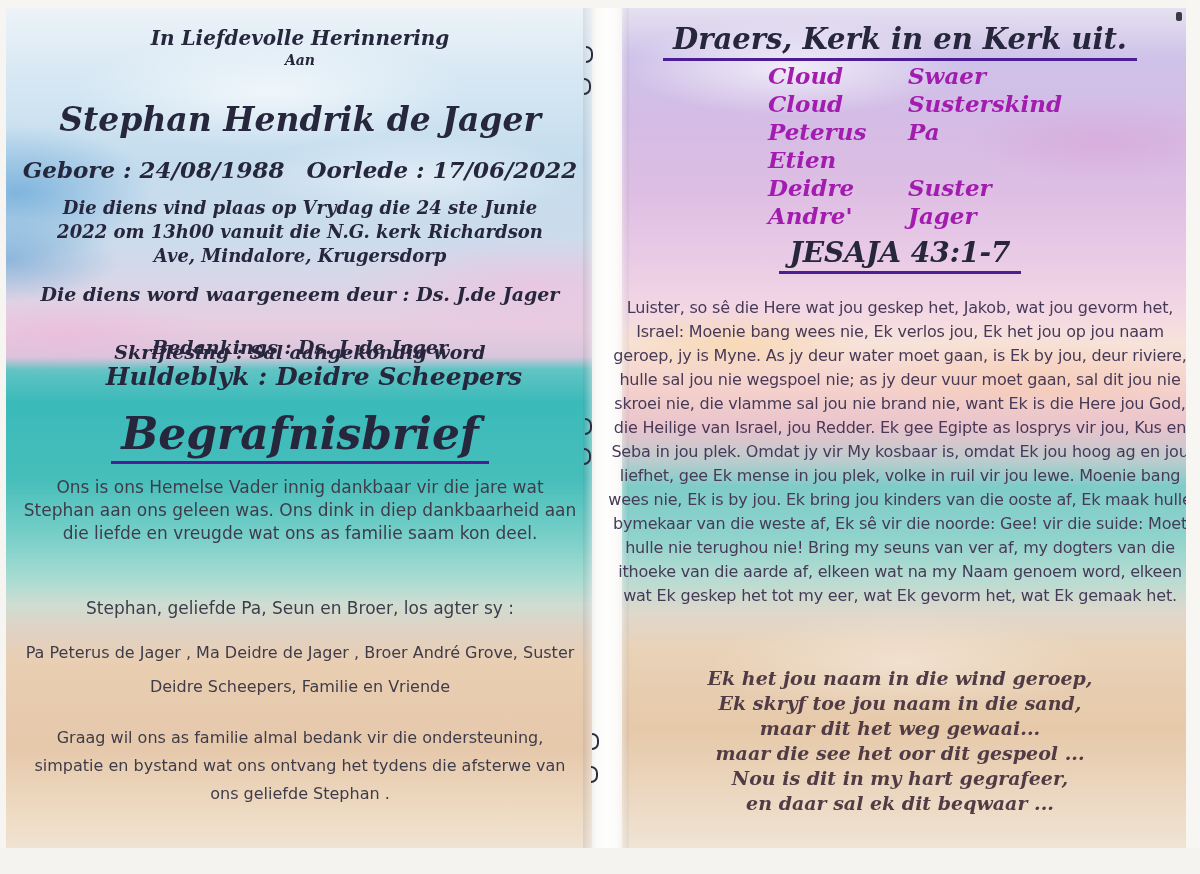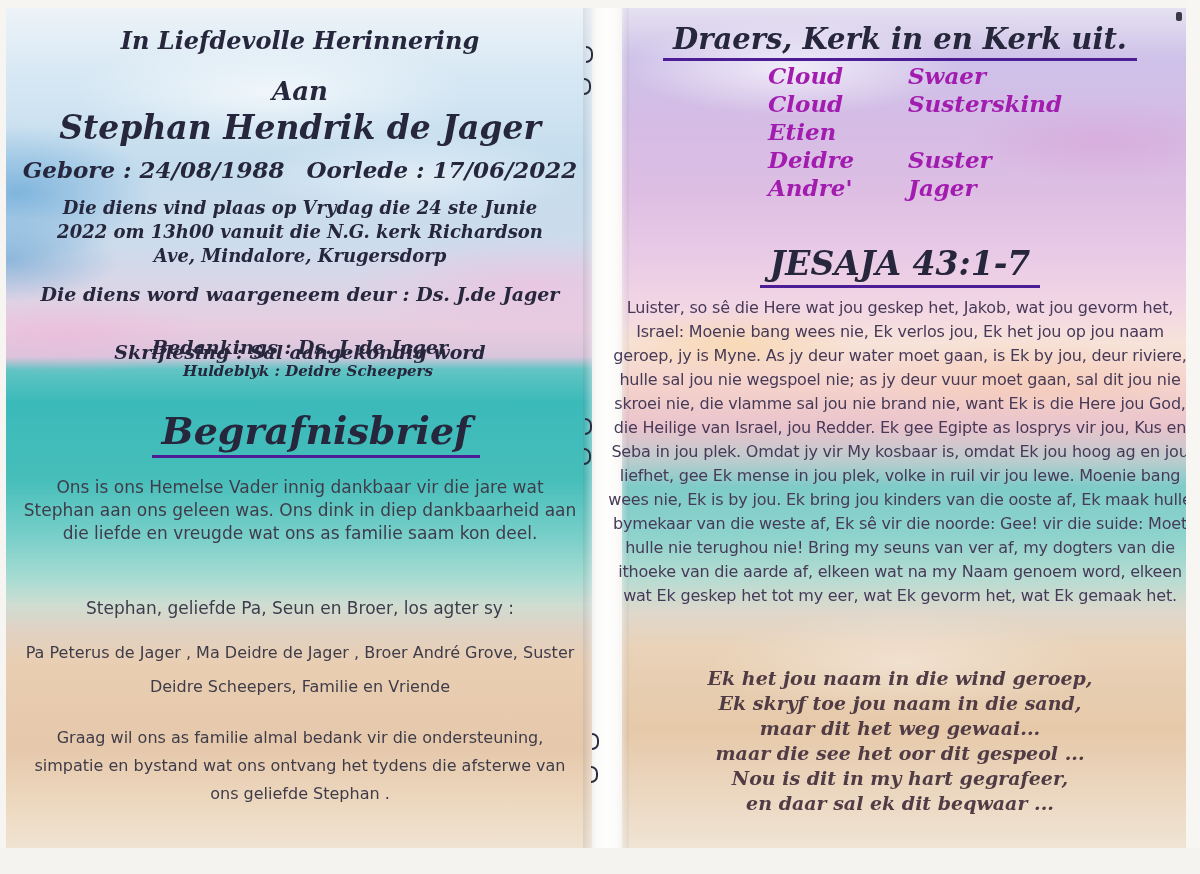--- a/index.html
+++ b/index.html
@@ -75,42 +75,42 @@
   }
   .hand {
     font-family: "DejaVu Sans", sans-serif;
     color: #3f3c4a;
   }
   .center { text-align: center; }
 
   .underlined { border-bottom: 3px solid #4c1d95; padding: 0 10px 2px; }
 
   
-  .l-header1 { left: 70px;  top: 26px;  width: 460px; font-size: 24px; }
-  .l-header2 { left: 70px;  top: 76px;  width: 460px; font-size: 26px; }
-  .l-name    { left: 30px;  top: 100px; width: 540px; font-size: 33px; margin-top: 8px; }
+  .l-header1 { left: 70px;  top: 26px;  width: 460px; font-size: 20px; }
+  .l-header2 { left: 70px;  top: 52px;  width: 460px; font-size: 14px; }
+  .l-name    { left: 30px;  top: 100px; width: 540px; font-size: 33px; }
   .l-dates   { left: 20px;  top: 156px; width: 560px; font-size: 23px; }
   .l-dates .gap { display: inline-block; width: 22px; }
   .l-service { left: 36px;  top: 196px; width: 528px; font-size: 18px; line-height: 24px; }
   .l-line1   { left: 40px;  top: 283px; width: 520px; font-size: 19px; }
   .l-line2   { left: 40px;  top: 310px; width: 520px; font-size: 19px; margin-top: 31px; }
   .l-line3   { left: 40px;  top: 336px; width: 520px; font-size: 19px; }
-  .l-line4   { left: 48px;  top: 362px; width: 520px; font-size: 15px; }
-  .l-title   { left: 56px;  top: 408px; width: 520px; font-size: 38px; }
+  .l-line4   { left: 54px;  top: 362px; width: 520px; font-size: 25px; }
+  .l-title   { left: 40px;  top: 408px; width: 520px; font-size: 44px; }
   .l-para1   { left: 22px;  top: 476px; width: 556px; font-size: 17px; line-height: 23px; }
   .l-para2   { left: 22px;  top: 598px; width: 556px; font-size: 17px; }
   .l-para3   { left: 22px;  top: 636px; width: 556px; font-size: 16px; line-height: 34px; }
   .l-para4   { left: 22px;  top: 724px; width: 556px; font-size: 16px; line-height: 28px; }
 
   
   .r-title    { left: 640px; top: 22px;  width: 520px; font-size: 29px; }
   .r-bearers  { left: 768px; top: 62px;  width: 360px; }
   .bearer-row { display: grid; grid-template-columns: 140px auto; height: 28px; }
   .bearer-row span { font-size: 23px; line-height: 28px; color: #a21caf; }
-  .r-jesaja   { left: 690px; top: 236px; width: 420px; font-size: 33px; margin-top: 8px; }
+  .r-jesaja   { left: 690px; top: 236px; width: 420px; font-size: 28px; }
   .r-passage  {
     left: 606px; top: 296px; width: 588px;
     font-size: 16px; line-height: 24px; letter-spacing: -0.2px;
     color: #473a58;
   }
   .r-poem     { left: 700px; top: 666px; width: 400px; }
   .poem-line  {
     font-family: "DejaVu Serif", serif; font-style: italic; font-weight: bold;
     font-size: 19px; line-height: 25px; color: #513c46; text-align: center;
   }
@@ -170,20 +170,24 @@
     <div class="txt r-bearers">
       <div class="bearer-row">
         <span class="script">Cloud</span>
         <span class="script">Swaer</span>
       </div>
       <div class="bearer-row">
         <span class="script">Cloud</span>
         <span class="script">Susterskind</span>
       </div>
       <div class="bearer-row">
+        <span class="script">Peterus</span>
+        <span class="script">Pa</span>
+      </div>
+      <div class="bearer-row">
         <span class="script">Etien</span>
         <span class="script"></span>
       </div>
       <div class="bearer-row">
         <span class="script">Deidre</span>
         <span class="script">Suster</span>
       </div>
       <div class="bearer-row">
         <span class="script">Andre'</span>
         <span class="script">Jager</span>

